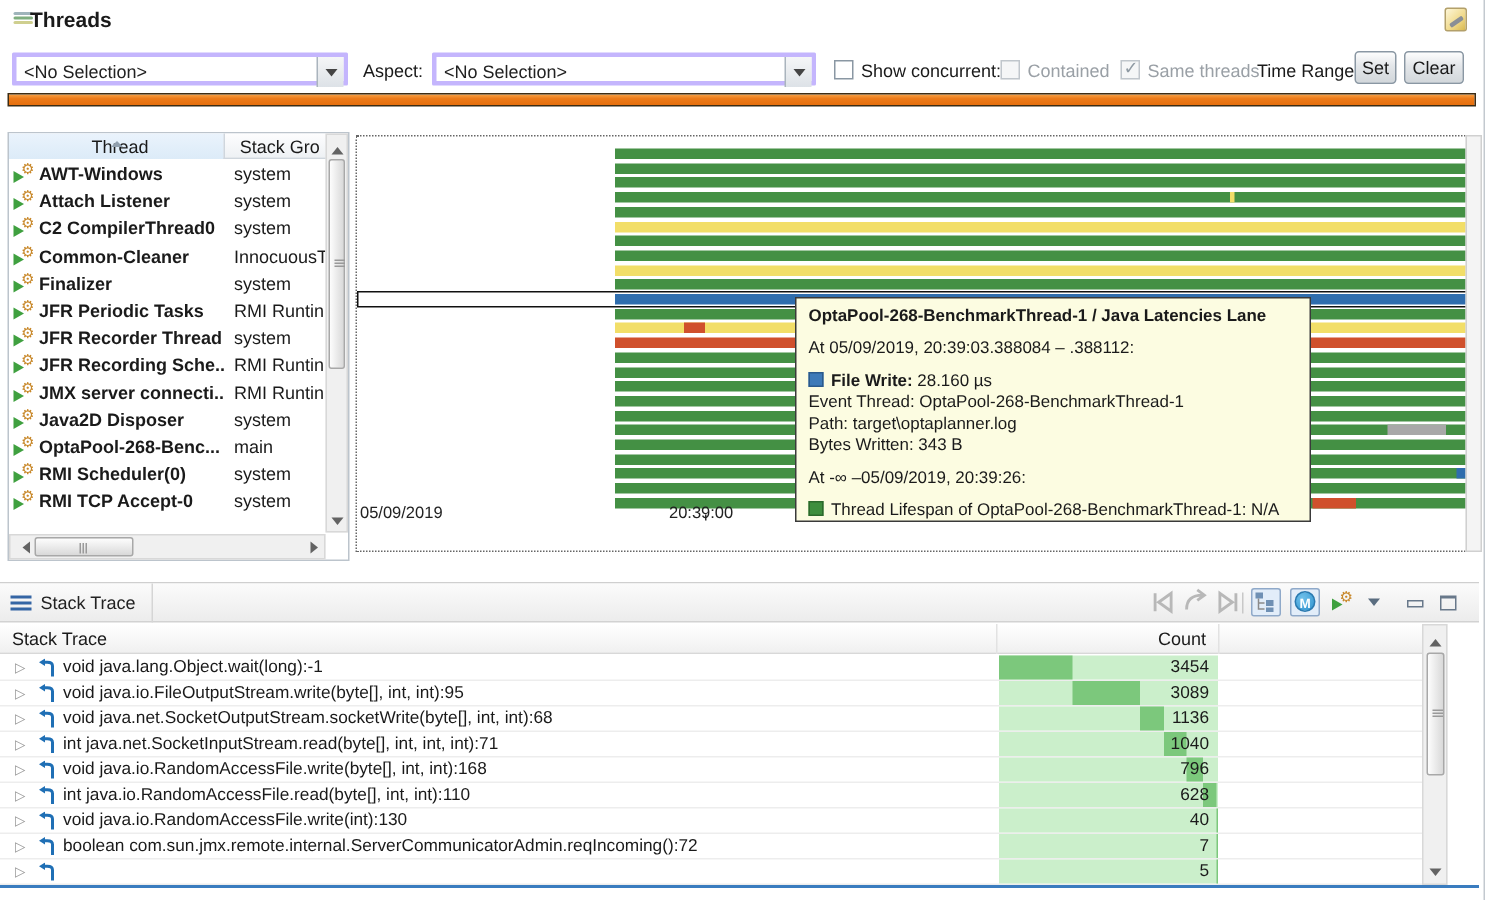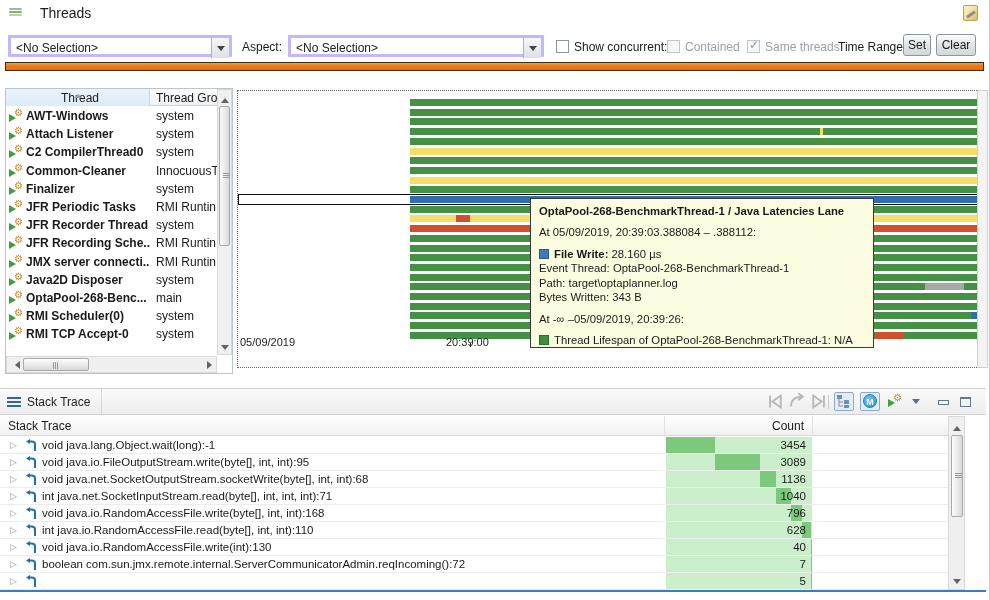--- a/index.html
+++ b/index.html
@@ -1,21 +1,21 @@
 <!DOCTYPE html>
 <html><head>
 <meta charset="utf-8">
 <style>
   * { margin:0; padding:0; box-sizing:border-box; }
   body { font-family:"Liberation Sans", sans-serif; background:#fff; }
   .app { position:relative; width:990px; height:600px; background:#fff; overflow:hidden;
          border-right:1px solid #c3c9cf; font-size:12px; color:#1a1a1a; }
 
   
-  .view-title { position:absolute; left:40px; top:5px; font-size:14px; font-weight:normal; }
+  .view-title { position:absolute; left:20px; top:5px; font-size:14px; font-weight:bold; }
   .threads-icon { position:absolute; left:9px; top:8px; width:13px; height:13px; }
   .threads-icon div { height:2px; margin-bottom:1px; border-radius:1px; }
   .page-edit-icon { position:absolute; left:963px; top:5px; width:15px; height:16px;
         background:linear-gradient(135deg,#fdf6d8 0%,#f0d98a 60%,#d8b84f 100%);
         border:1px solid #b3a06a; border-radius:2px; }
   .page-edit-icon:after { content:""; position:absolute; left:2px; top:7px; width:10px; height:3px;
         background:#8a8f96; transform:rotate(-35deg); border-radius:1px; }
 
   
   .combo { position:absolute; height:22px; border:3px solid #c4b5fd; background:#fff;
@@ -180,21 +180,21 @@
   <div class="push-btn" style="left:936px; width:40px;">Clear</div>
 
   <div class="range-bar"></div>
 
   <div class="t-table">
     <div class="t-head">
       <div class="c1">
         <span>Thread</span>
         <span class="sort-arrow"></span>
       </div>
-      <div class="c2">Thread Gro</div>
+      <div class="c2">Stack Gro</div>
     </div>
     <div class="t-rows" id="thread-rows">
         <div class="t-row" style="top: 0px;">
           <span class="thread-icon" style="position:absolute;left:3px;top:3px;">
             <span class="play"></span>
             <span class="gear">⚙</span>
           </span>
           <span class="nm">AWT-Windows</span>
           <span class="gp">system</span>
         </div>

